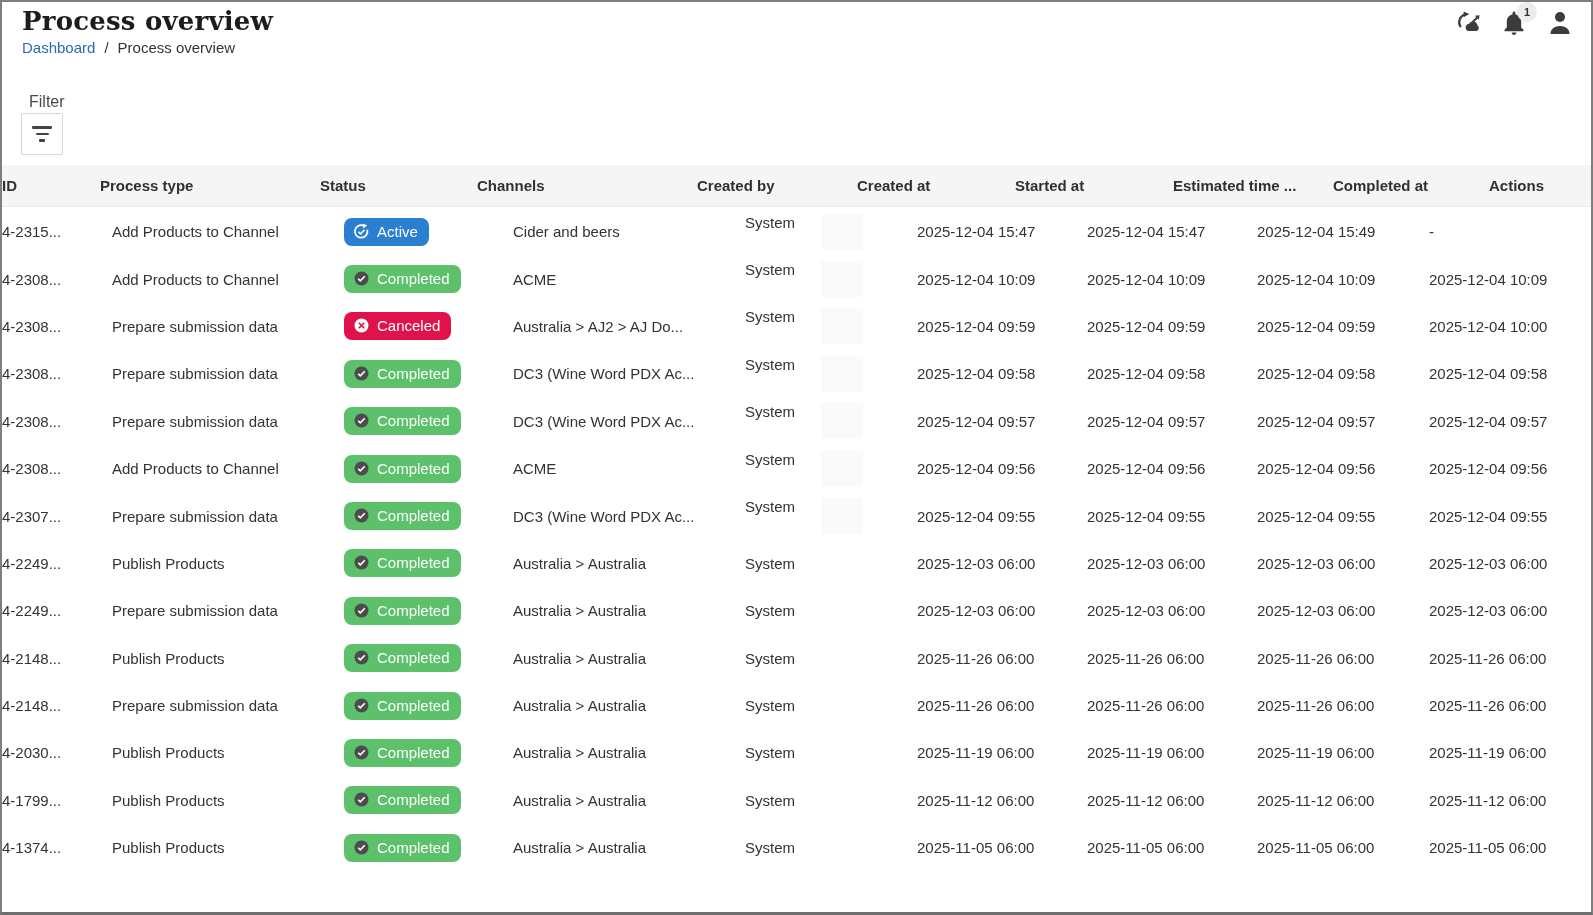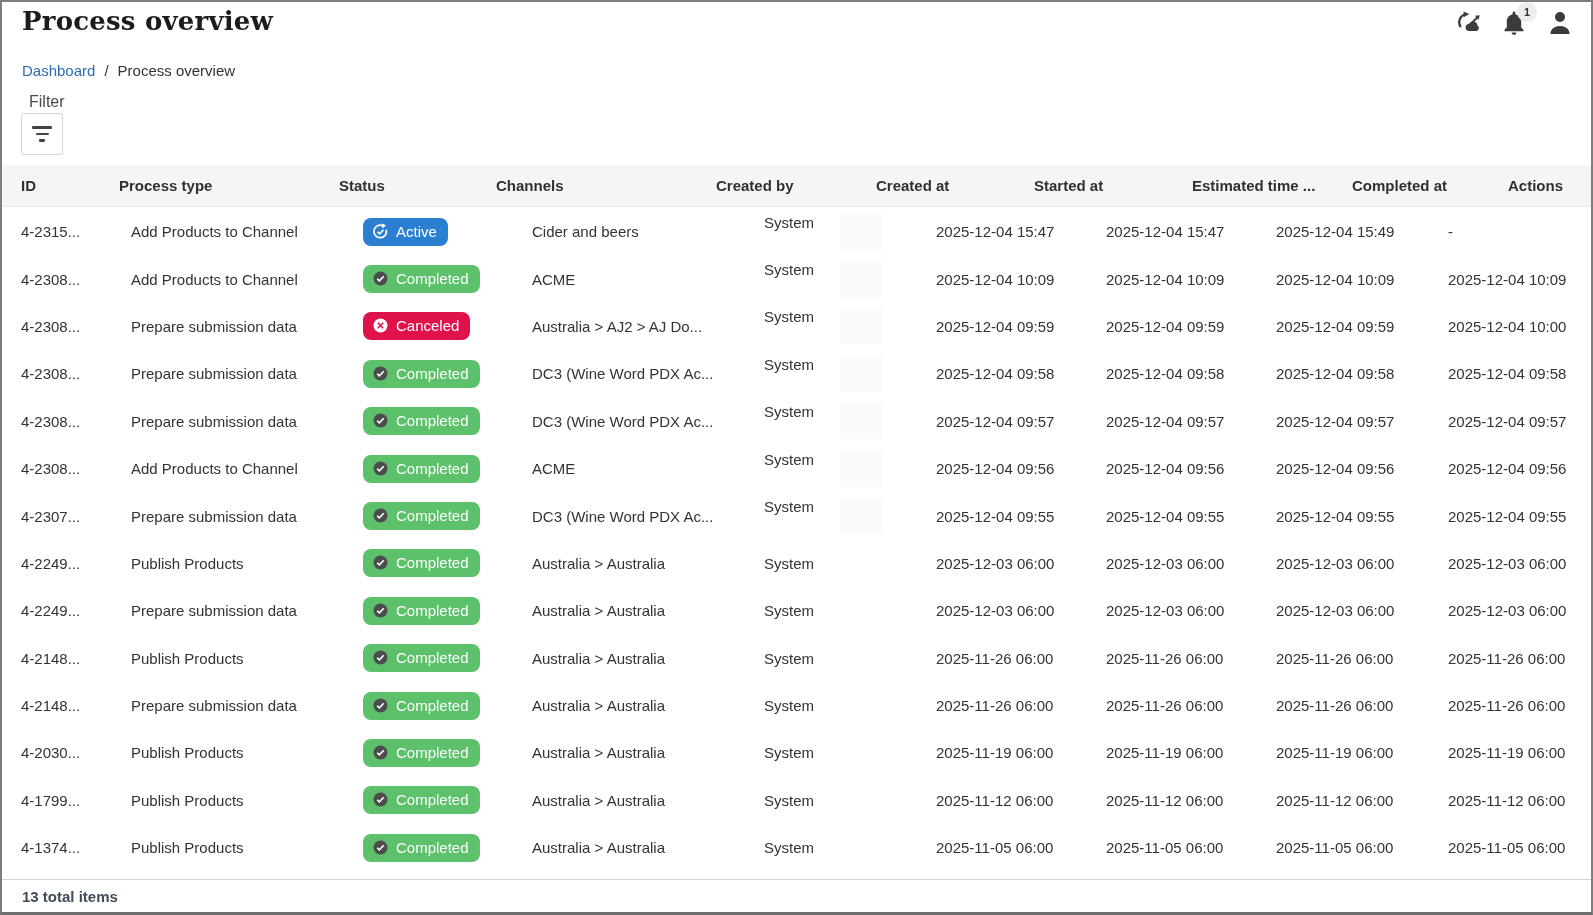--- a/index.html
+++ b/index.html
@@ -28,21 +28,21 @@
   }
   .tb-icon { position:relative; width:26px; height:26px; display:flex; align-items:center; justify-content:center; cursor:pointer; }
   .tb-icon svg { display:block; }
   .notif-badge {
     position:absolute; top:-8px; right:-10px;
     min-width:20px; height:20px; border-radius:50%;
     background:#ececec; color:#333; font-size:11px; font-weight:600;
     display:flex; align-items:center; justify-content:center;
   }
   .breadcrumb {
-    position:absolute; top:60px; left:20px;
+    position:absolute; top:37px; left:20px;
     display:flex; align-items:center; gap:9px; font-size:15px;
   }
   .breadcrumb .crumb-link { color:#2b6cb5; cursor:pointer; }
   .breadcrumb .crumb-sep { color:#333; }
   .breadcrumb .crumb-current { color:#333; }
 
   
   .filter-label {
     position:absolute; top:91px; left:27px;
     font-size:16px; color:#4a4a4a;
@@ -56,21 +56,20 @@
   }
   .filter-button .fl { background:#444; height:2.5px; border-radius:1px; }
   .filter-button .fl1 { width:20px; }
   .filter-button .fl2 { width:13px; }
   .filter-button .fl3 { width:6px; }
 
   
   .grid-row {
     display:grid;
     grid-template-columns:98px 220px 157px 220px 160px 158px 158px 160px 156px 1fr;
-    padding-left:19px;
     align-items:center;
   }
   .table-header {
     position:absolute; top:163px; left:0; right:0; height:42px;
     background:#f5f5f5;
     border-bottom:1px solid #ececec;
   }
   .table-header .hcell { font-size:15px; font-weight:600; color:#303030; white-space:nowrap; overflow:hidden; }
   .table-body { position:absolute; top:206px; left:0; right:0; }
   .table-row { height:47.4px; background:#fff;gap:12px; }
@@ -681,17 +680,14 @@
           <svg width="17" height="5" viewBox="0 0 19 5">
               <circle cx="2.3" cy="2.5" r="1.8"></circle>
               <circle cx="9.5" cy="2.5" r="1.8"></circle>
               <circle cx="16.7" cy="2.5" r="1.8"></circle>
             </svg>
         </span>
       </div>
     </div>
   </div>
 
-  <div class="table-footer">
-    <span class="total-items">13 total items</span>
-  </div>
 
 </div>
 
 </body></html>

